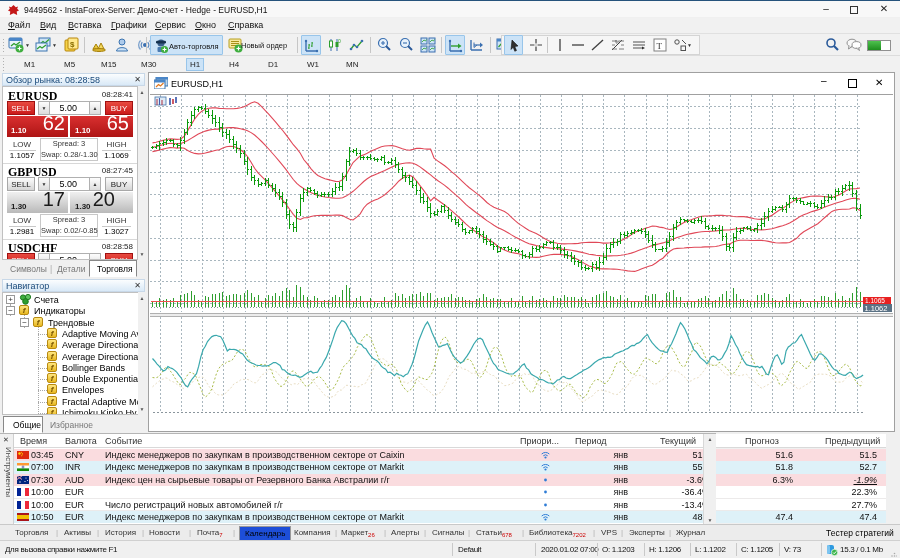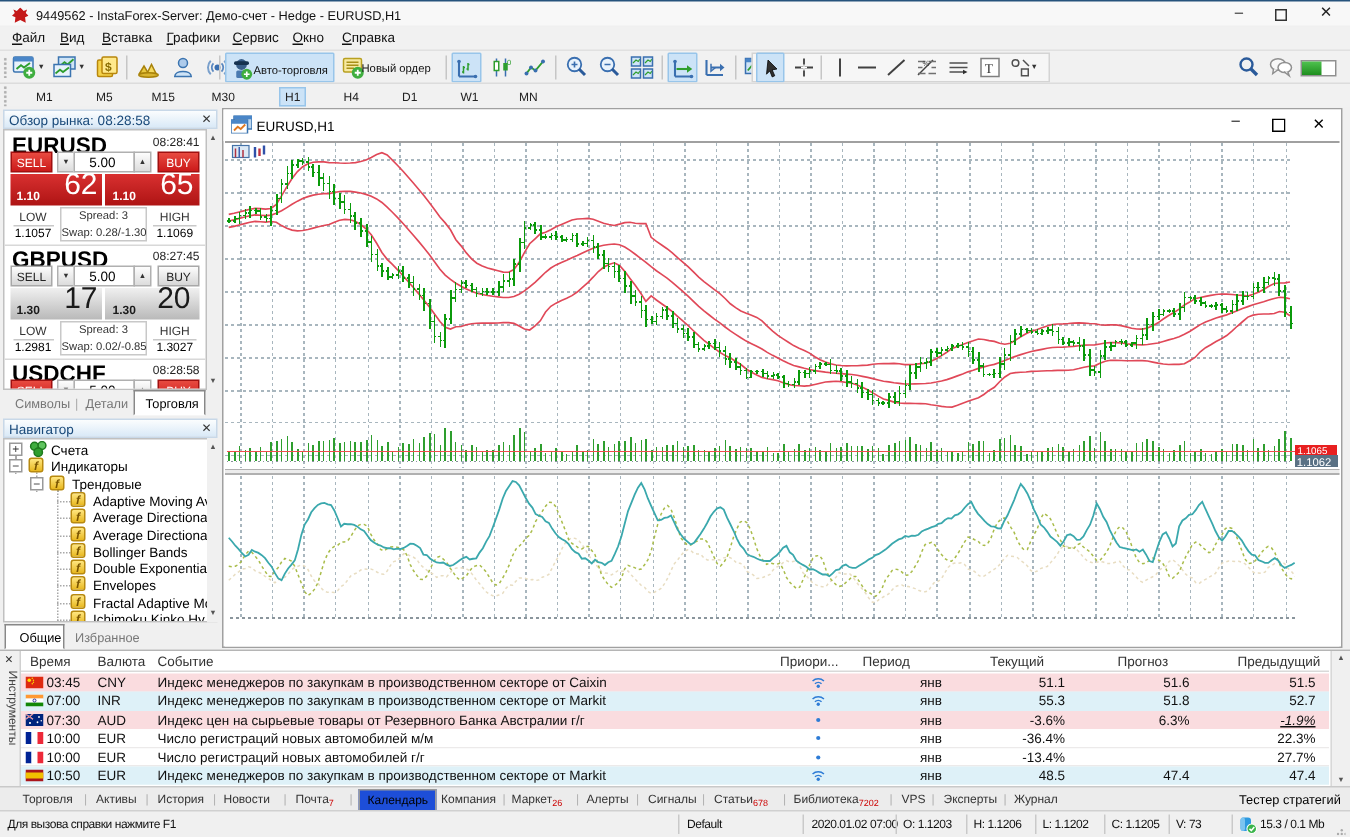--- a/index.html
+++ b/index.html
@@ -23,21 +23,21 @@
 .tbtn-lbl { position:absolute; top:6px; font-size:7.5px; color:#111; white-space:nowrap; }
 
 #tfbar { position:absolute; left:0; top:55px; width:900px; height:16px; background:#f1f1f1; border-top:1px solid #dcdcdc; }
 #tfbar span { position:absolute; top:2px; font-size:8px; color:#222; padding:2px 3px; height:13px; }
 #tfbar span.sel { background:#cce3f7; border:1px solid #98c5ea; padding:1px 3px; }
 
 #mwpanel { position:absolute; left:0; top:71px; width:147px; height:206px; background:#f0f0f0; }
 .phdr { position:absolute; left:2px; top:2px; width:143px; height:13px; background:linear-gradient(#fbfdfe,#d9e9f7); border:1px solid #c8d8e8; font-size:9px; color:#1a4a7a; padding:1px 3px; }
 .phdr .x { position:absolute; right:3px; top:1px; color:#333; font-size:8px; }
 #mwbody { position:absolute; left:2px; top:15px; width:136px; height:174px; background:#fff; border:1px solid #c0c0c0; overflow:hidden; }
-.sym { font-weight:bold; font-size:15px; color:#000; }
+.sym { font-weight:bold; font-size:12px; color:#000;font-family:Liberation Serif, serif; }
 .symtime { font-size:8px; color:#222; }
 .redbtn { background:linear-gradient(#e84a40,#cb1a1a); border:1px solid #a01010; color:#fff; }
 .greybtn { background:linear-gradient(#fdfdfd,#d6d6d6); border:1px solid #a8a8a8; color:#222; }
 .spin { position:absolute; background:#fff; border:1px solid #b0b0b0; font-size:9px; text-align:right; }
 .sbtn { position:absolute; background:linear-gradient(#fdfdfd,#dcdcdc); border:1px solid #b0b0b0; font-size:5px; color:#333; text-align:center; }
 .lowhigh { font-size:8px; color:#333; }
 .mwsb { position:absolute; right:1px; top:15px; width:8px; height:174px; background:#f0f0f0; }
 .sbarrow { position:absolute; left:0; width:8px; height:8px; font-size:5px; color:#555; text-align:center; line-height:8px; }
 .mwtabs { position:absolute; left:0px; top:189px; width:147px; height:17px; font-size:8.5px; color:#777; }
 .mwtabs .act { background:#fff; border:1px solid #888; border-bottom:1px solid #fff; color:#000; }
@@ -46,21 +46,21 @@
 #navbody { position:absolute; left:2px; top:15px; width:143px; height:123px; background:#fff; border:1px solid #c0c0c0; overflow:hidden; }
 .trow { position:absolute; left:0; height:11px; font-size:9px; color:#000; white-space:nowrap; }
 .ficon { display:inline-block; width:10px; height:10px; background:linear-gradient(#ffe680,#e8b820); border:1px solid #b88a10; border-radius:2px; color:#7a5500; font-size:8px; font-style:italic; font-weight:bold; text-align:center; line-height:9px; }
 .pm { display:inline-block; width:9px; height:9px; border:1px solid #999; background:#fff; color:#333; font-size:8px; line-height:7px; text-align:center; }
 
 #chartwin { position:absolute; left:148px; top:72px; width:747px; height:360px; background:#fff; border:1px solid #a0a0a0; }
 #charttitle { position:absolute; left:0; top:0; width:100%; height:21px; background:#fff; }
 #charttitle .ct { position:absolute; left:22px; top:6px; font-size:9px; color:#000; }
 #chartcanvas { position:absolute; left:1px; top:21px; width:743px; height:337px; }
 
-#calendar { position:absolute; left:0; top:433px; width:900px; height:91px; background:#fff; border-top:1px solid #b5b5b5; }
+#calendar { position:absolute; left:0; top:433px; width:716px; height:91px; background:#fff; border-top:1px solid #b5b5b5; }
 #caltab { position:absolute; left:0; top:0; width:14px; height:91px; background:#f0f0f0; border-right:1px solid #d0d0d0; }
 #caltab .vt { position:absolute; left:2px; top:13px; width:11px; font-size:8px; color:#444; writing-mode:vertical-rl; }
 .calhdr { position:absolute; top:0; height:14px; font-size:9px; color:#333; background:#fff; line-height:14px; }
 .calrow { position:absolute; left:14px; width:872px; height:12.4px; font-size:9px; line-height:12px; color:#101010; white-space:nowrap; }
 .cc { position:absolute; top:0; height:12px; }
 .num { text-align:right; }
 .flag { position:absolute; left:3px; top:2px; width:12px; height:8px; }
 #calsb { position:absolute; right:0; top:0; width:13px; height:91px; background:#f0f0f0; border-left:1px solid #d8d8d8; }
 
 #tabbar { position:absolute; left:0; top:524px; width:900px; height:16px; background:#ececec; border-top:1px solid #c9c9c9; font-size:8px; color:#333; }
@@ -364,21 +364,21 @@
       <div class="sbtn" style="left:35px;top:90px;width:12px;height:14px;line-height:13px">▼</div>
       <div class="spin" style="left:46px;top:90px;width:41px;height:14px;line-height:13px;padding-right:12px">5.00</div>
       <div class="sbtn" style="left:86px;top:90px;width:12px;height:14px;line-height:13px">▲</div>
       <div class="abs greybtn" style="left:102px;top:90px;width:28px;height:14px;font-size:8px;text-align:center;line-height:13px">BUY</div>
       <div class="abs" style="left:4px;top:105px;width:61px;height:21px;background:linear-gradient(#f0f0f0,#b9b9b9)">
         <span style="position:absolute;left:4px;bottom:2px;font-size:8px;font-weight:bold;color:#1a1a1a">1.30</span>
         <span style="position:absolute;right:3px;top:-4px;font-size:20px;color:#1a1a1a">17</span>
       </div>
       <div class="abs" style="left:67px;top:105px;width:63px;height:21px;background:linear-gradient(#f0f0f0,#b9b9b9)">
         <span style="position:absolute;left:5px;bottom:2px;font-size:8px;font-weight:bold;color:#1a1a1a">1.30</span>
-        <span style="position:absolute;right:6px;top:-4px;font-size:20px;color:#1a1a1a">20</span>
+        <span style="position:absolute;right:18px;top:-4px;font-size:20px;color:#1a1a1a">20</span>
       </div>
       <div class="abs lowhigh" style="left:4px;top:128px;width:30px;text-align:center;line-height:11px">LOW<br><span style="color:#000">1.2981</span></div>
       <div class="abs" style="left:37px;top:127px;width:58px;height:23px;border:1px solid #c8c8c8;text-align:center;font-size:7.5px;color:#333;line-height:10.5px;white-space:nowrap">Spread: 3<br>Swap: 0.02/-0.85</div>
       <div class="abs lowhigh" style="left:97px;top:128px;width:33px;text-align:center;line-height:11px">HIGH<br><span style="color:#000">1.3027</span></div>
       <div class="abs" style="left:0;top:152px;width:134px;height:1px;background:#d8d8d8"></div>
       <div class="abs" style="left:6px;top:139px;width:27px;height:1px;background:#c8c8c8"></div>
       <div class="abs" style="left:99px;top:139px;width:29px;height:1px;background:#c8c8c8"></div>
       <span class="sym" style="position:absolute;left:5px;top:154px">USDCHF</span>
       <span class="symtime" style="position:absolute;right:4px;top:155px">08:28:58</span>
       <div class="abs redbtn" style="left:4px;top:166px;width:28px;height:14px;font-size:8px;text-align:center;line-height:13px">SELL</div>
@@ -1493,21 +1493,20 @@
       <span class="cc num" style="left:780px;width:83px;text-decoration:underline;font-style:italic;">-1.9%</span>
     </div>
     <div class="calrow" style="top:52.2px;background:#ffffff;border-bottom:1px solid #eceaea">
       <svg class="flag" width="12" height="8">
         <rect width="4" height="8" fill="#002395"></rect>
         <rect x="4" width="4" height="8" fill="#ffffff"></rect>
         <rect x="8" width="4" height="8" fill="#ed2939"></rect>
       </svg>
       <span class="cc" style="left:17px">10:00</span>
       <span class="cc" style="left:51px">EUR</span>
-      <span class="cc" style="left:91px">Число регистраций новых автомобилей м/м</span>
       <span class="cc" style="left:526px;top:1px"><svg width="11" height="9" viewBox="0 0 11 9">
           <circle cx="5.5" cy="5" r="1.4" fill="#2e7cd6"></circle>
         </svg></span>
       <span class="cc num" style="left:560px;width:54px">янв</span>
       <span class="cc num" style="left:620px;width:76px">-36.4%</span>
       <span class="cc num" style="left:700px;width:79px"></span>
       <span class="cc num" style="left:780px;width:83px;">22.3%</span>
     </div>
     <div class="calrow" style="top:64.6px;background:#ffffff;border-bottom:1px solid #eceaea">
       <svg class="flag" width="12" height="8">

